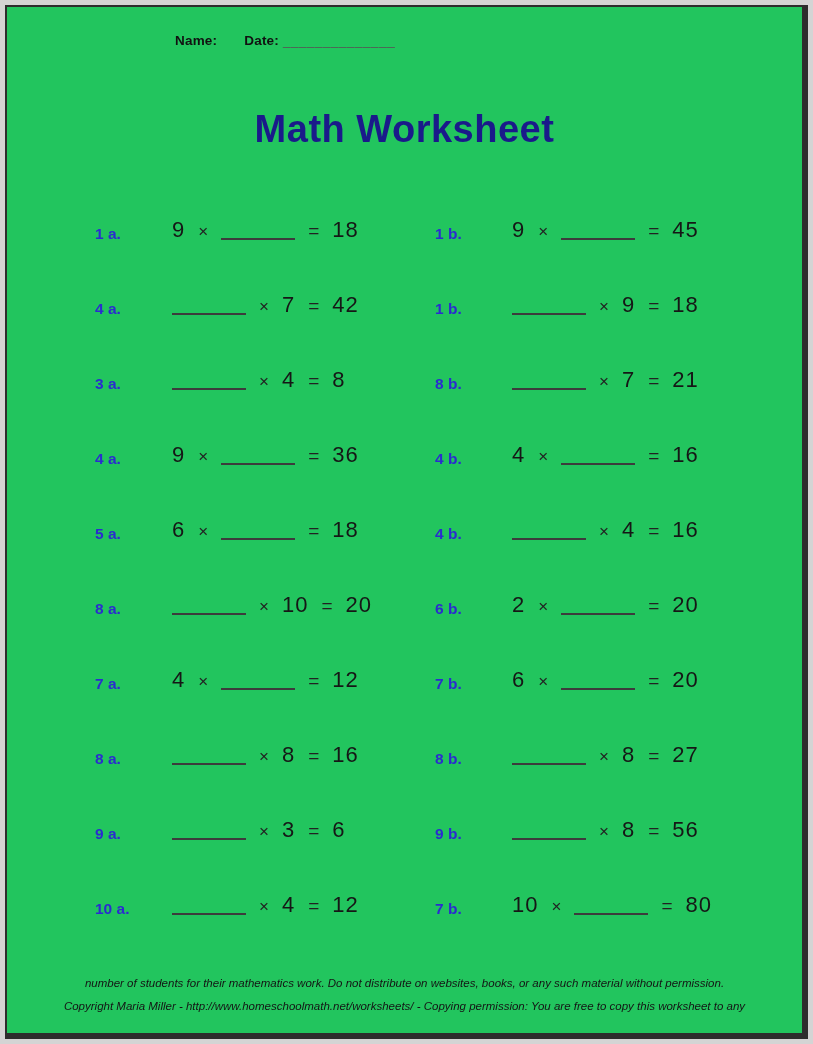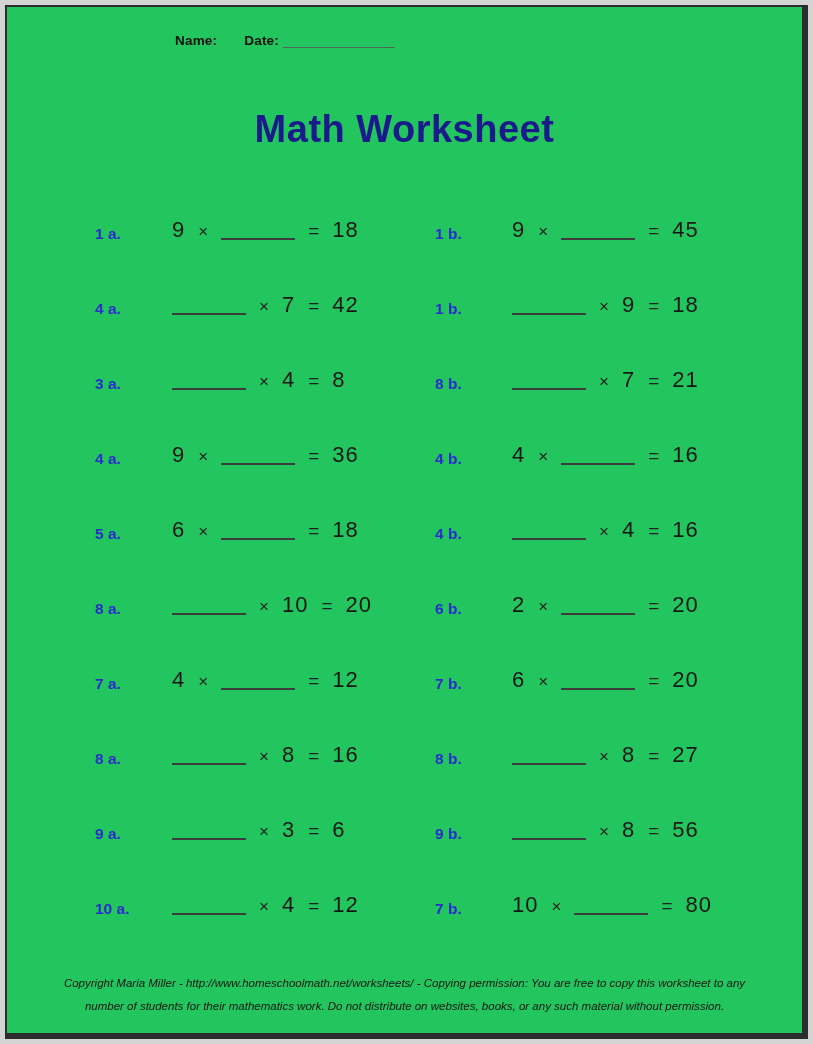--- a/index.html
+++ b/index.html
@@ -321,18 +321,18 @@
             <span class="num">10</span>
             <span class="times">×</span>
             <span class="blank"></span>
             <span class="equals">=</span>
             <span class="num">80</span>
           </span>
   </div>
 </div>
 
     <div class="footer">
+      <div>number of students for their mathematics work. Do not distribute on websites, books, or any such material without permission.</div>
       <div>Copyright Maria Miller - http://www.homeschoolmath.net/worksheets/ - Copying permission: You are free to copy this worksheet to any</div>
-      <div>number of students for their mathematics work. Do not distribute on websites, books, or any such material without permission.</div>
     </div>
 
   </div>
 </div>
 
 </body></html>

